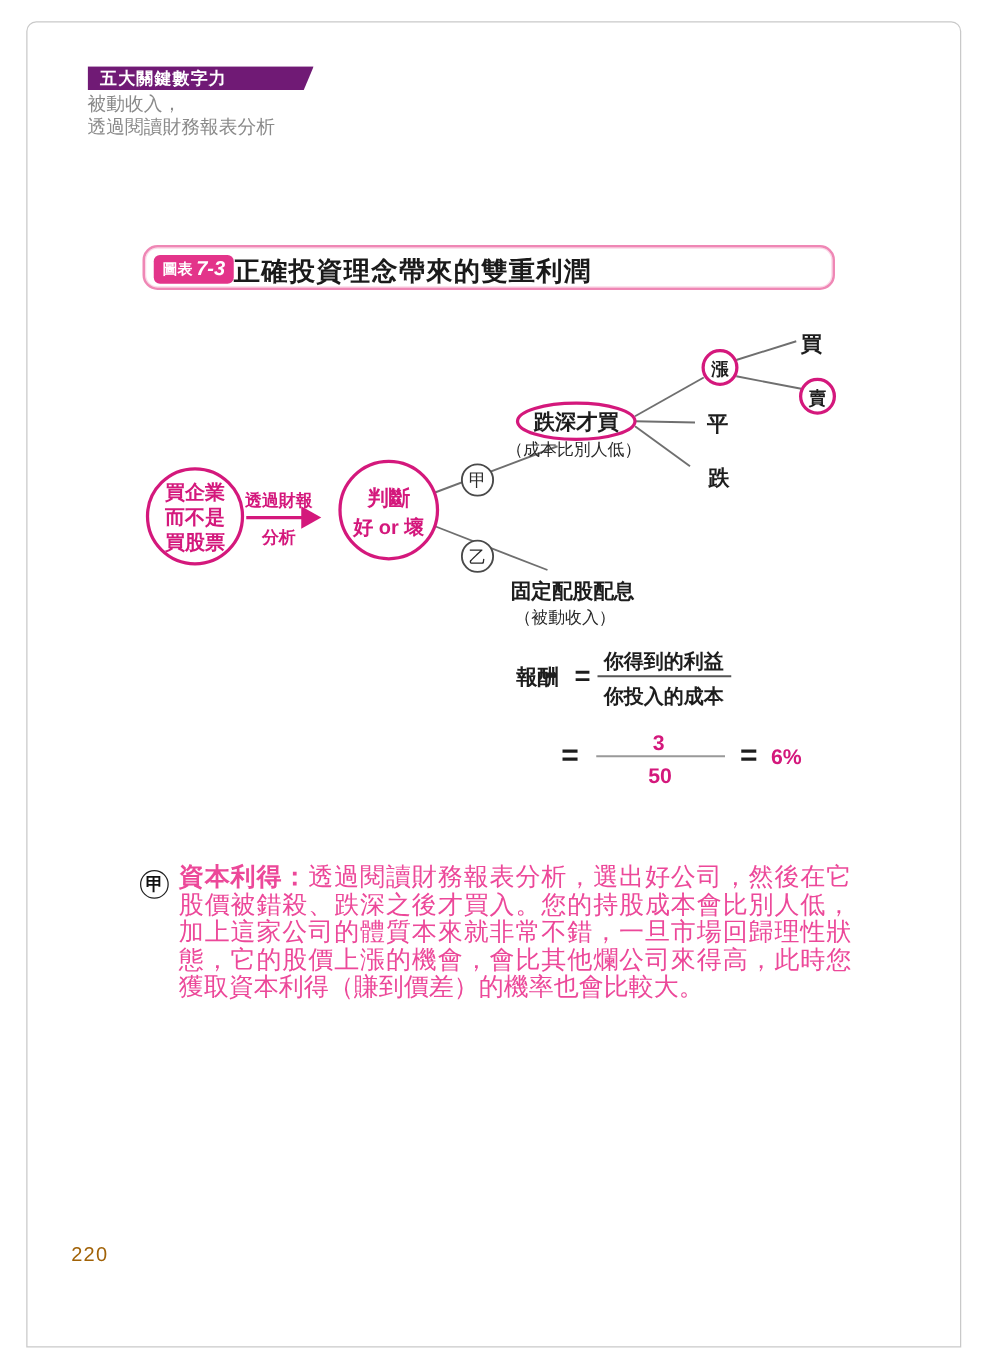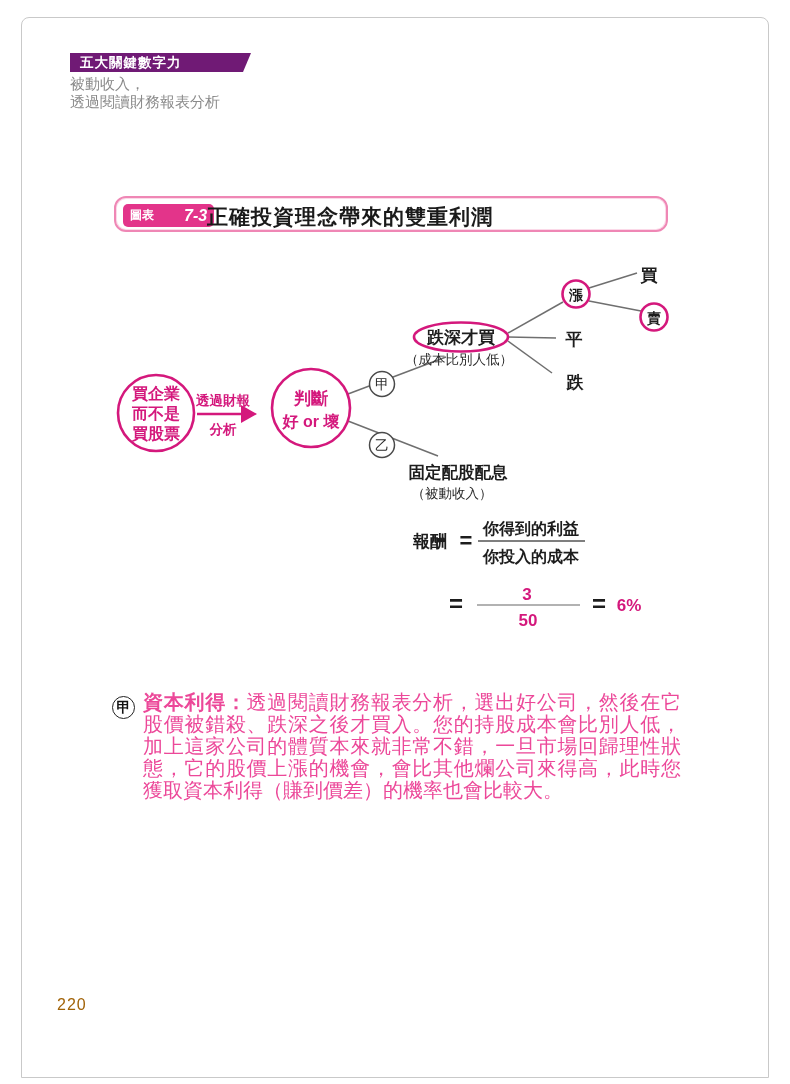--- a/index.html
+++ b/index.html
@@ -16,23 +16,23 @@
     color:#fff; font-size:13.5px; font-weight:bold; line-height:19px; padding-left:10px;
     letter-spacing:1px; clip-path:polygon(0 0,100% 0,calc(100% - 8px) 100%,0 100%); }
   .subtitle { left:70px; top:75px; color:#8a8a8a; font-size:15px; line-height:18px; }
 
   
   .fig-box { left:114px; top:196px; width:554px; height:36px; background:#fff;
     border:2px solid #ef87b5; border-radius:12px; box-shadow:inset 0 0 0 1px #fbd9e8; }
   .fig-badge { left:123px; top:204px; height:23px; background:#e3348a; color:#ffffff;
     border-radius:5px; padding:0 7px; display:flex; align-items:center; gap:3px; }
   .fig-badge .pfx { font-size:12px; font-weight:bold; }
-  .fig-badge .num { font-size:16px; font-weight:bold; font-style:italic;margin-left:27px; }
+  .fig-badge .num { font-size:16px; font-weight:bold; font-style:italic; }
   .fig-title { left:187px; top:203px; font-size:21px; font-weight:bold; color:#1a1a1a;
-    letter-spacing:1px;padding-left:20px; }
+    letter-spacing:1px; }
 
   
   svg.diagram { left:0; top:0; }
   .mag-stroke { stroke:#d4187c; stroke-width:2.6; fill:#fff; }
   .thin-circ  { stroke:#4a4a4a; stroke-width:1.5; fill:#fff; }
   .tree-line  { stroke:#6f6f6f; stroke-width:1.5; }
   text { font-family:"Liberation Sans", sans-serif; }
   .t-mag   { fill:#d4187c; font-weight:bold; }
   .t-black { fill:#1d1d1d; font-weight:bold; }
   .t-note  { fill:#2a2a2a; font-weight:normal; }

